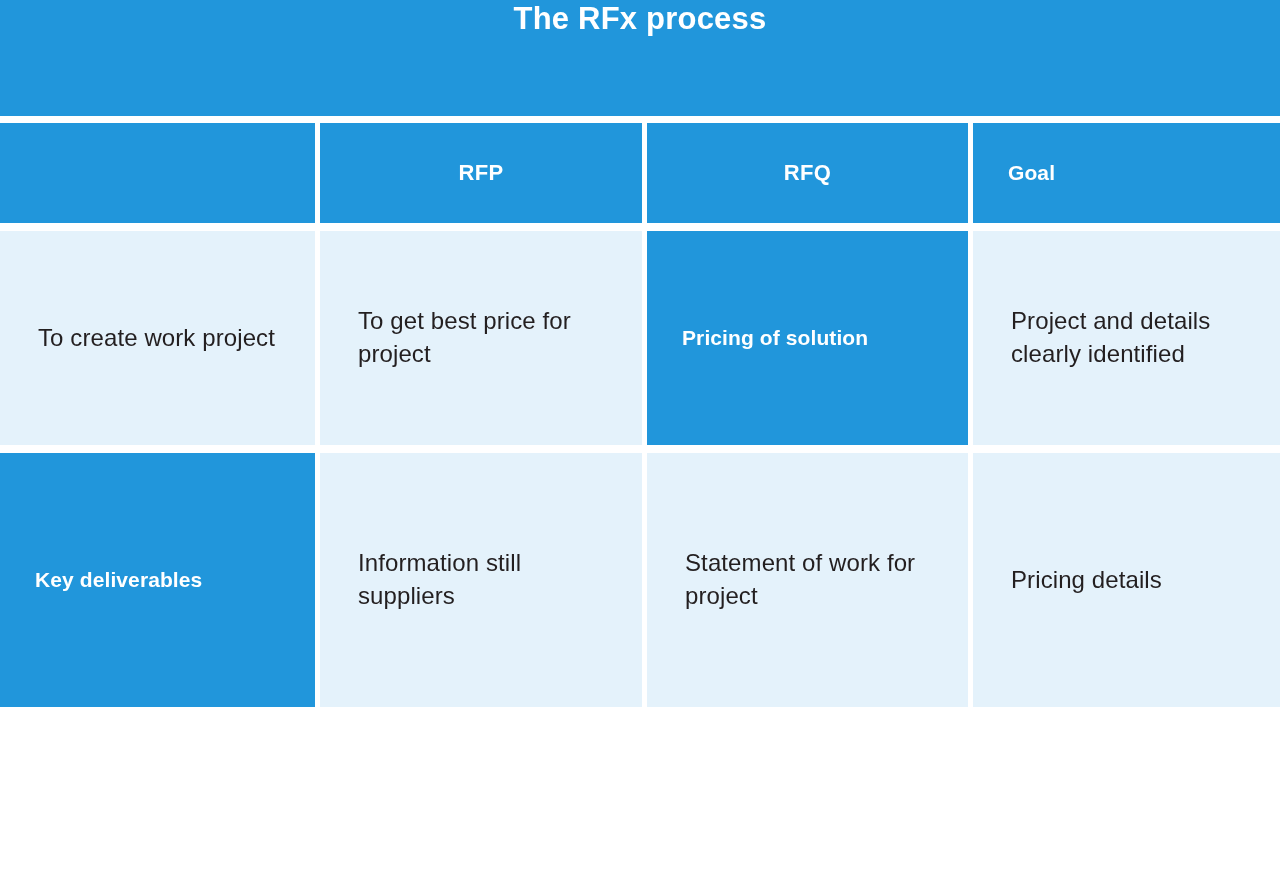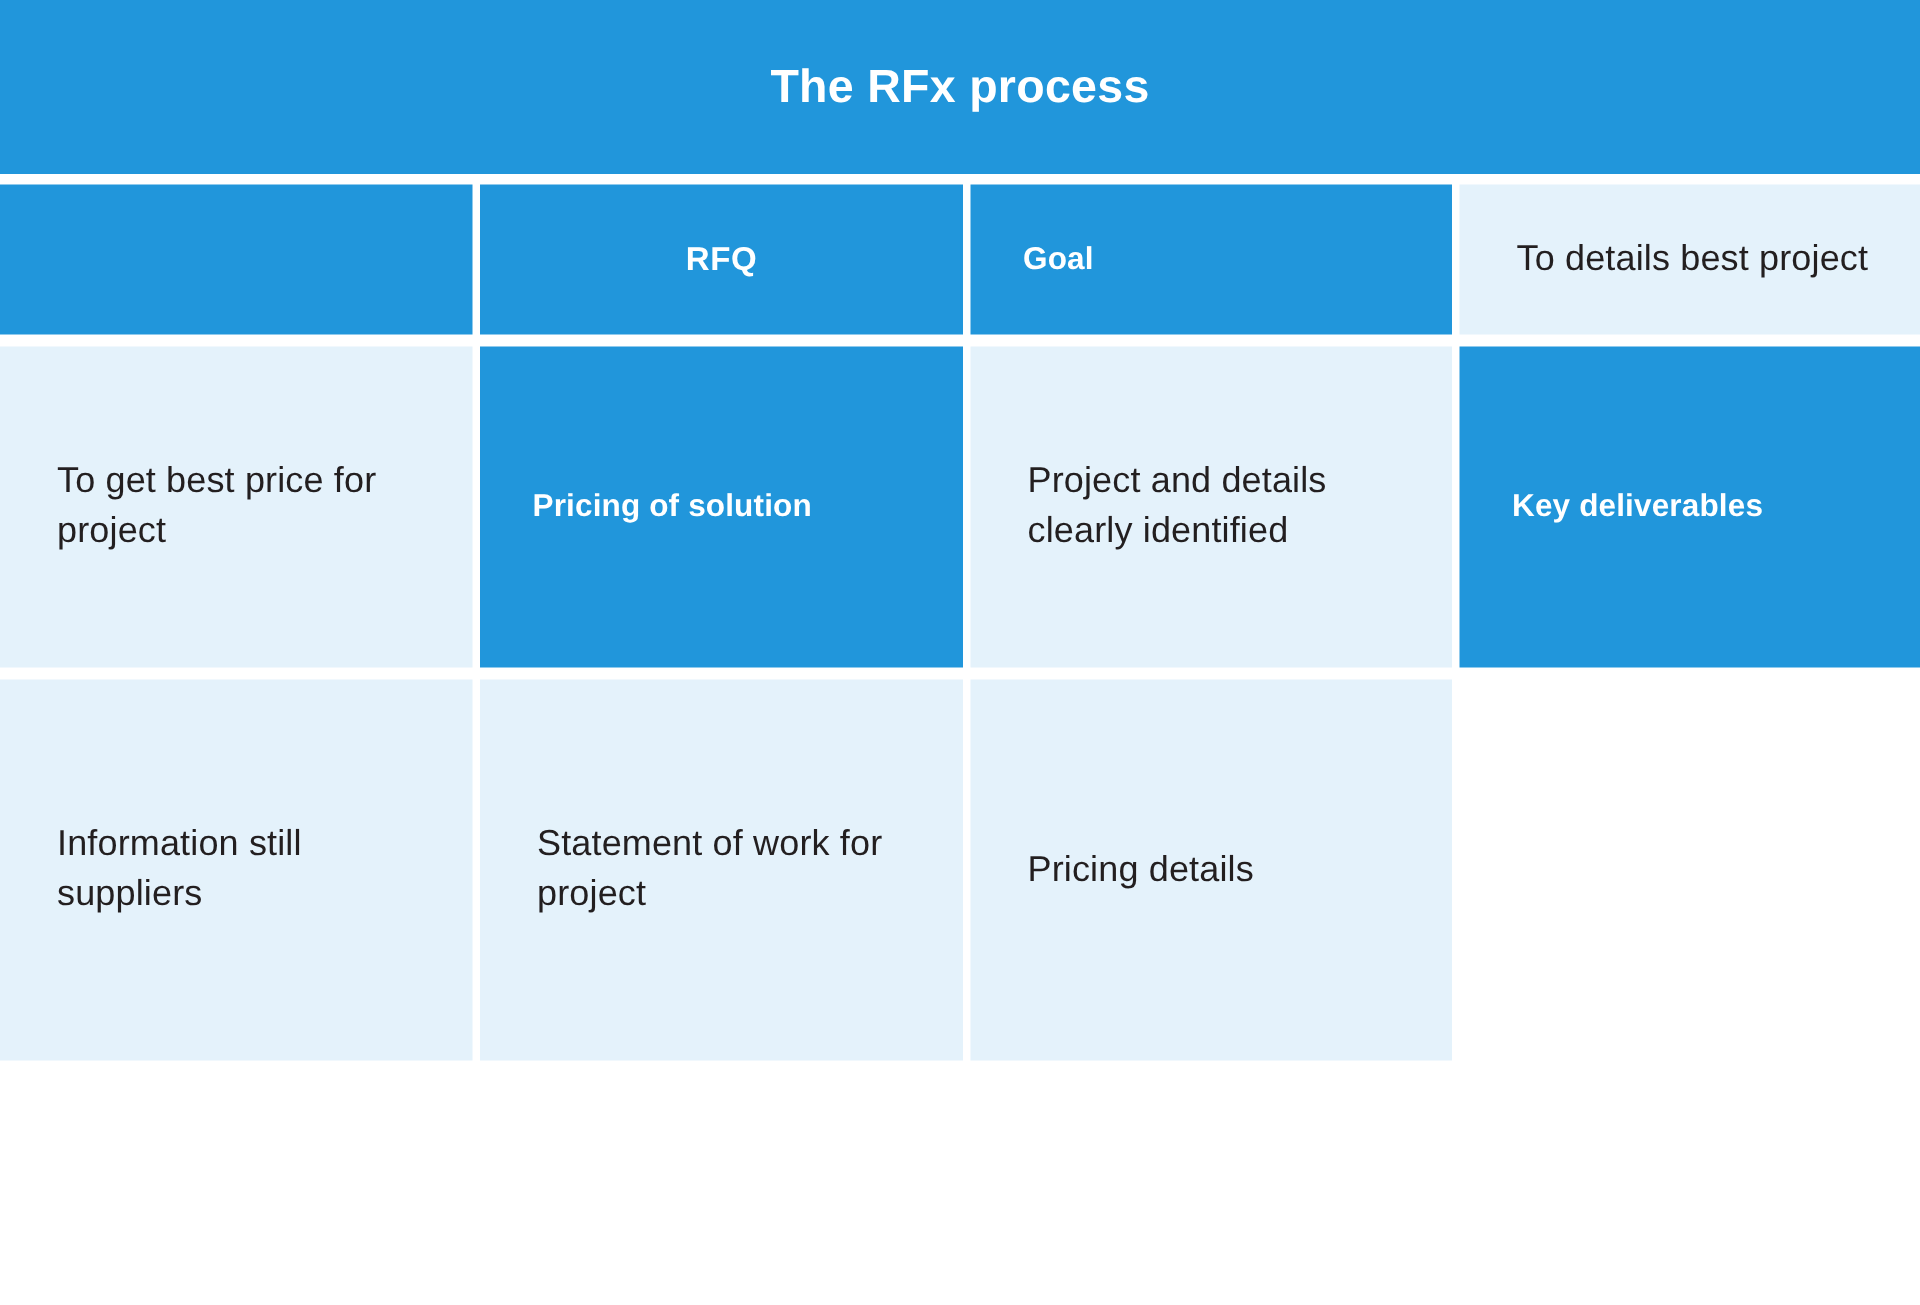--- a/index.html
+++ b/index.html
@@ -25,21 +25,20 @@
 
   
   .title-banner {
     position: absolute;
     left: 0;
     top: 0;
     width: 1280px;
     height: 116px;
     background: #2196DB;
     display: flex;
-    align-items: center;
     justify-content: center;
   }
   .title-text {
     color: #ffffff;
     font-size: 31px;
     font-weight: bold;
     letter-spacing: 0.2px;
     text-align: center;
     line-height: 1.2;
   }
@@ -120,30 +119,33 @@
 
   <div class="title-banner">
     <div class="title-text">The RFx process</div>
   </div>
 
   <div class="grid">
 
     <div class="cell corner-cell"></div>
 
 
+    <div class="cell col-header">
+      <span class="col-header-label">RFP</span>
+    </div>
 
     <div class="cell col-header">
       <span class="col-header-label">RFQ</span>
     </div>
 
     <div class="cell row-header">
       <span class="row-header-label">Goal</span>
     </div>
     <div class="cell body-cell">
-      <span class="body-cell-text">To details best project</span>
+      <span class="body-cell-text">To create work project</span>
     </div>
     <div class="cell body-cell">
       <span class="body-cell-text">To get best price for project</span>
     </div>
 
     <div class="cell row-header">
       <span class="row-header-label">Pricing of solution</span>
     </div>
     <div class="cell body-cell">
       <span class="body-cell-text">Project and details clearly identified</span>

